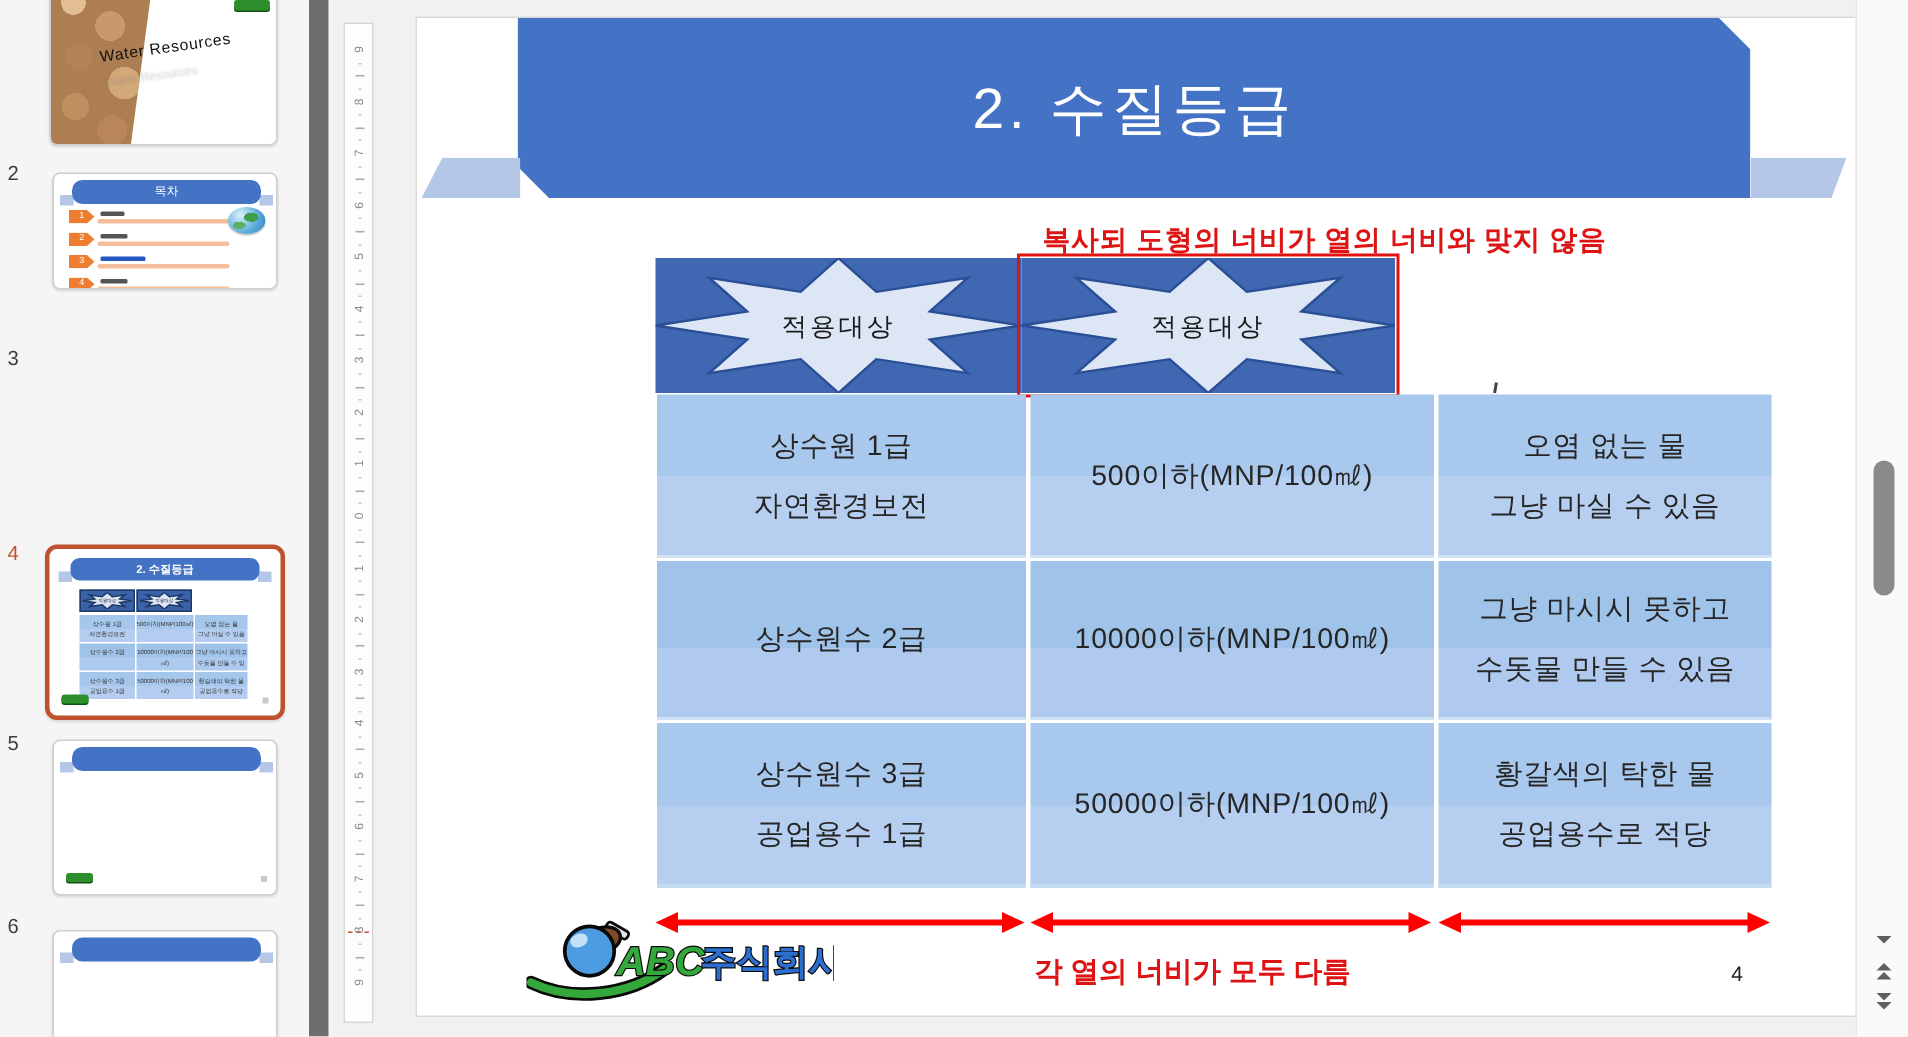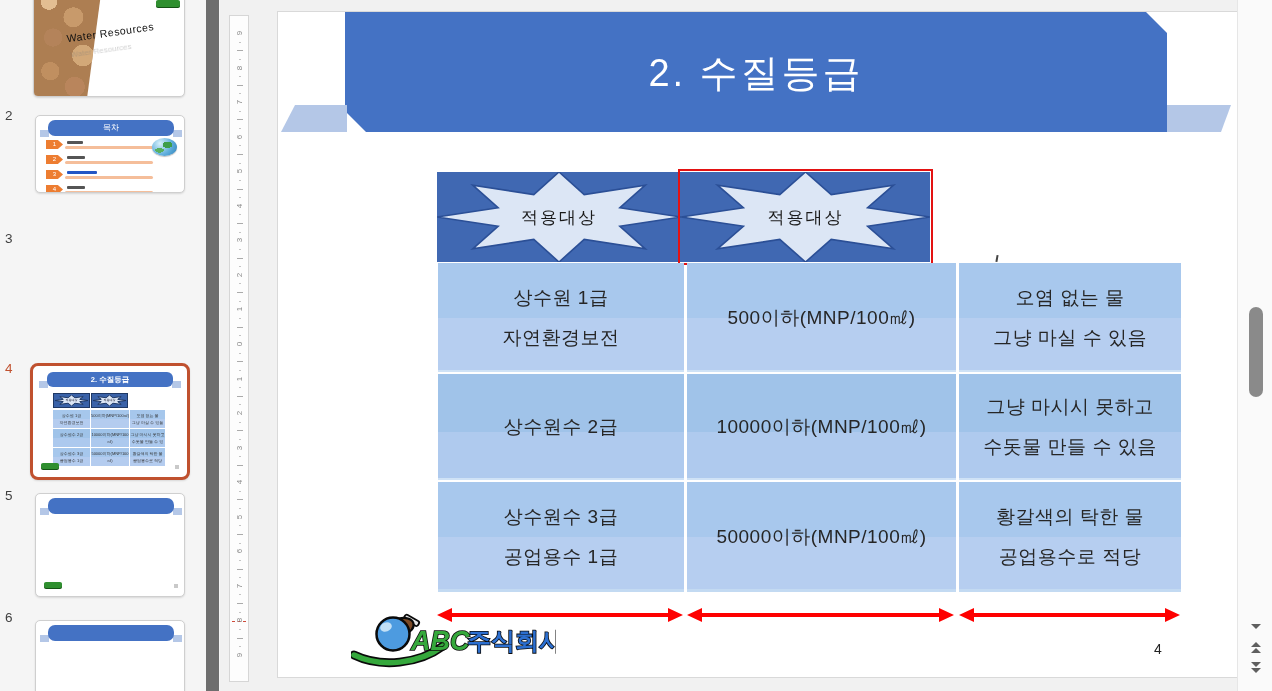--- a/index.html
+++ b/index.html
@@ -345,20 +345,21 @@
       <div class="rnum" style="top: 633.9px;">9</div>
     </div>
 
   <div class="slide">
     <div class="banner">
       <div class="banner-title">2. 수질등급</div>
     </div>
     <div class="accent-left"></div>
     <div class="accent-right"></div>
 
+    <div class="top-annotation">복사되 도형의 너비가 열의 너비와 맞지 않음</div>
 
     <div class="band b1">
         <svg viewBox="0 0 100 100" preserveAspectRatio="none">
           <polygon points="100,50 74.95,60.33 85.36,85.36 60.33,74.95 50,100 39.67,74.95 14.64,85.36 25.05,60.33 0,50 25.05,39.67 14.64,14.64 39.67,25.05 50,0 60.33,25.05 85.36,14.64 74.95,39.67" fill="var(--star-fill)" stroke="var(--star-stroke)" stroke-width="1.6" vector-effect="non-scaling-stroke"></polygon>
         </svg>
       <span class="star-label">적용대상</span>
     </div>
     <div class="band b2">
         <svg viewBox="0 0 100 100" preserveAspectRatio="none">
           <polygon points="100,50 74.95,60.33 85.36,85.36 60.33,74.95 50,100 39.67,74.95 14.64,85.36 25.05,60.33 0,50 25.05,39.67 14.64,14.64 39.67,25.05 50,0 60.33,25.05 85.36,14.64 74.95,39.67" fill="var(--star-fill)" stroke="var(--star-stroke)" stroke-width="1.6" vector-effect="non-scaling-stroke"></polygon>
@@ -412,20 +413,21 @@
       <div class="hl"></div>
       <div class="shaft"></div>
       <div class="hr"></div>
     </div>
     <div class="arrow a3">
       <div class="hl"></div>
       <div class="shaft"></div>
       <div class="hr"></div>
     </div>
 
+    <div class="bottom-annotation">각 열의 너비가 모두 다름</div>
     <div class="page-number">4</div>
 
     <svg class="logo" viewBox="0 0 205 56">
       <path d="M3 42 C 30 55, 68 51, 92 33" fill="none" stroke="#0a0a0a" stroke-width="9" stroke-linecap="round"></path>
       <path d="M3 42 C 30 55, 68 51, 92 33" fill="none" stroke="#35A83C" stroke-width="5.5" stroke-linecap="round"></path>
       <rect x="55" y="1" width="16" height="5.5" rx="2" fill="#E6E6E6" stroke="#0a0a0a" stroke-width="1.8" transform="rotate(30 55 1)"></rect>
       <ellipse cx="50" cy="14" rx="13" ry="8.5" fill="#7C4A26" stroke="#0a0a0a" stroke-width="2.2" transform="rotate(-18 50 14)"></ellipse>
       <circle cx="42" cy="21" r="16.5" fill="#4D9BE0" stroke="#0a0a0a" stroke-width="2.5"></circle>
       <ellipse cx="35" cy="14" rx="6" ry="4.5" fill="#CFE8F8" opacity="0.9" transform="rotate(-20 35 14)"></ellipse>
       <text x="60" y="37" font-size="27" font-weight="bold" font-style="italic" fill="#35A83C" stroke="#0a0a0a" stroke-width="1.6" paint-order="stroke">ABC</text>

